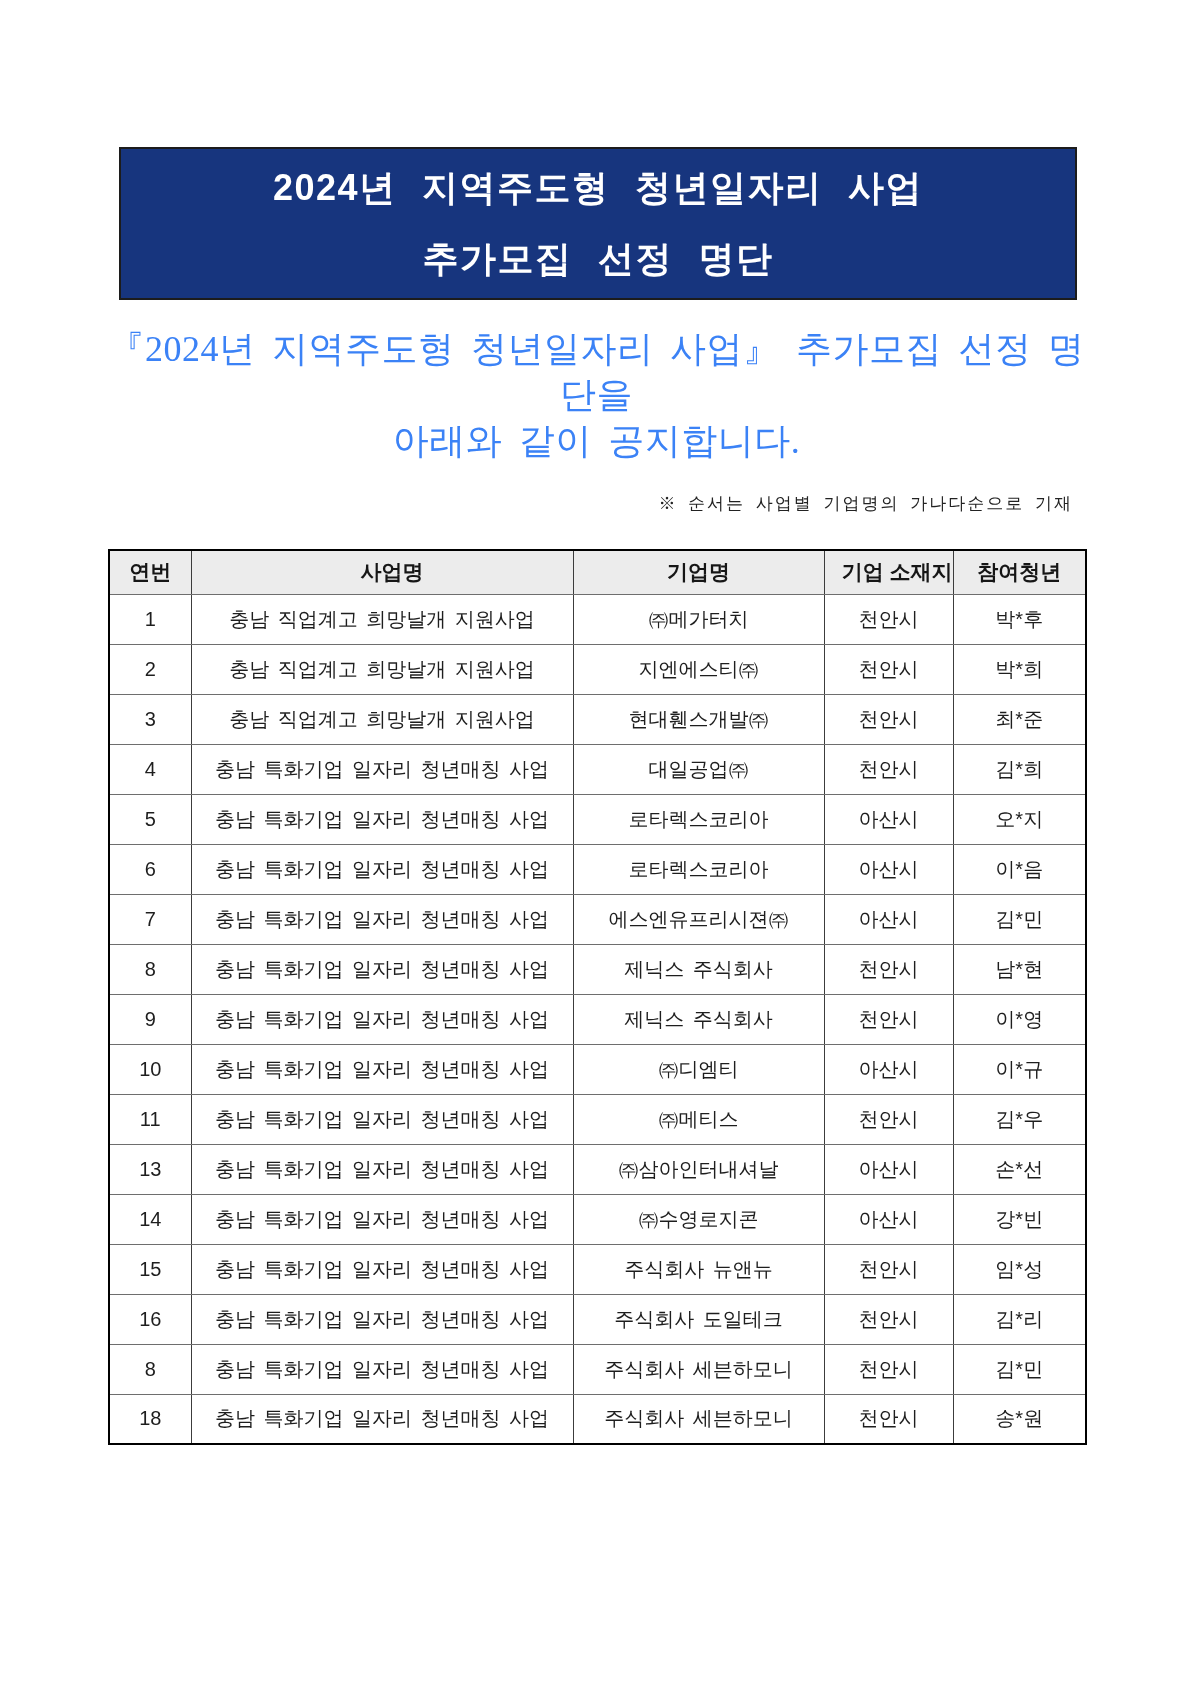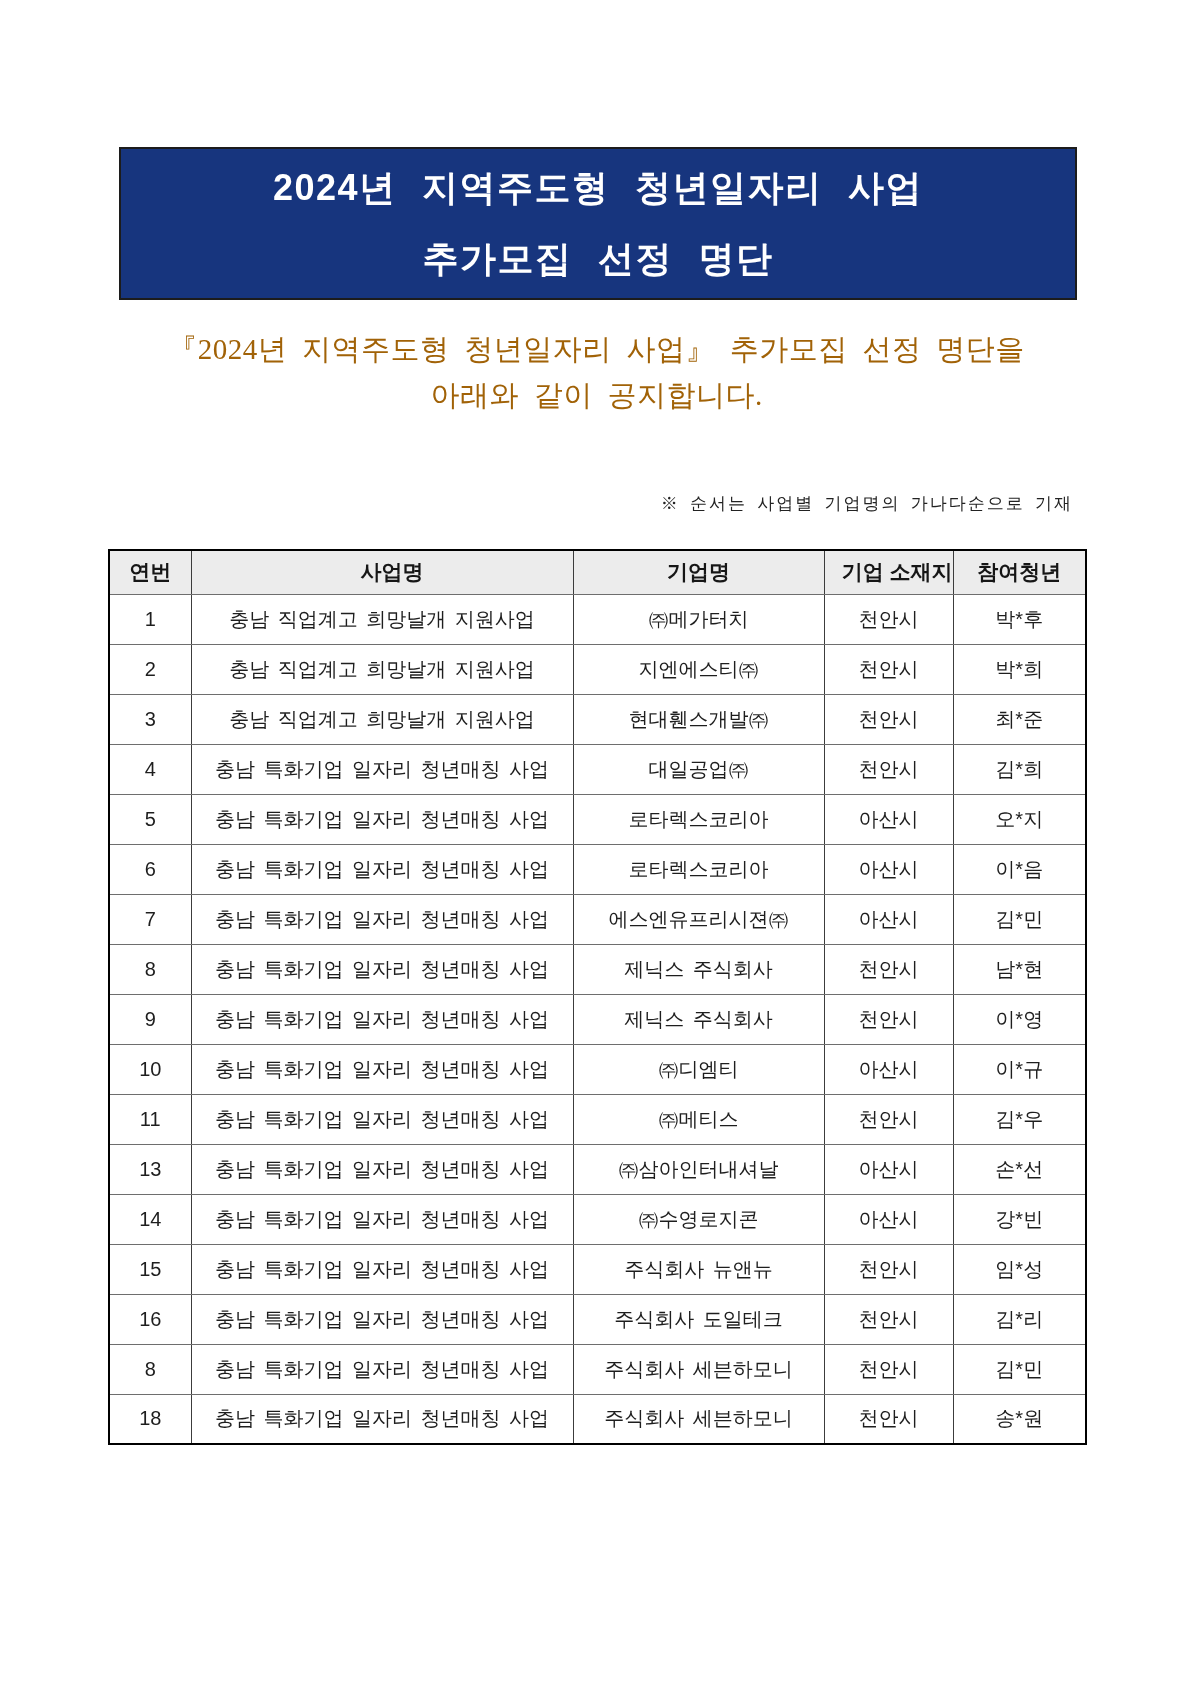--- a/index.html
+++ b/index.html
@@ -41,35 +41,35 @@
   }
 
   
   .intro {
     position: absolute;
     left: 108px;
     top: 326px;
     width: 977px;
     text-align: center;
     font-family: "Liberation Serif", "DejaVu Serif", serif;
-    font-size: 29px;
+    font-size: 36px;
     line-height: 46px;
-    color: #a16207;
+    color: #3b82f6;
     word-spacing: 7px;
     letter-spacing: 0.5px;
   }
 
   
   .note {
     position: absolute;
     left: 108px;
     top: 492px;
     width: 965px;
     text-align: right;
-    font-family: Liberation Serif, serif;
+    font-family: Liberation Sans, sans-serif;
     font-size: 17px;
     letter-spacing: 2px;
     word-spacing: 4px;
     color: #222222;
   }
 
   
   table.roster {
     position: absolute;
     left: 108px;

